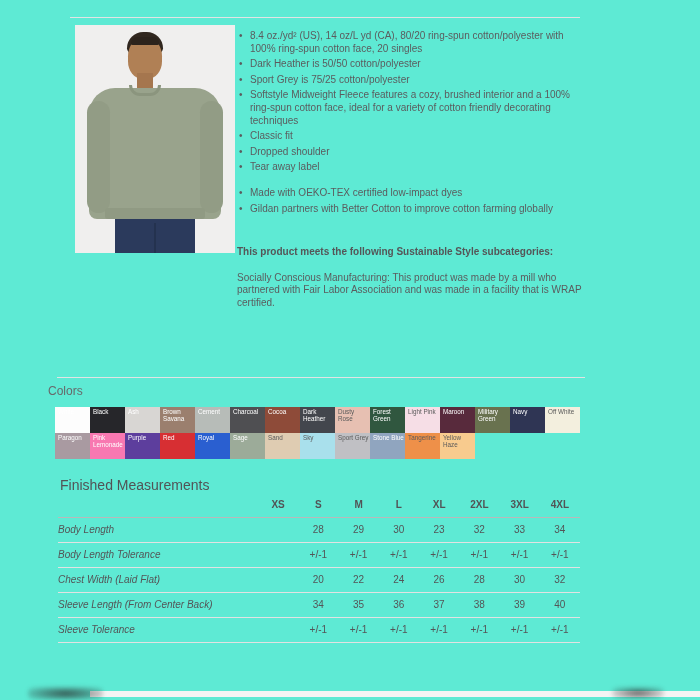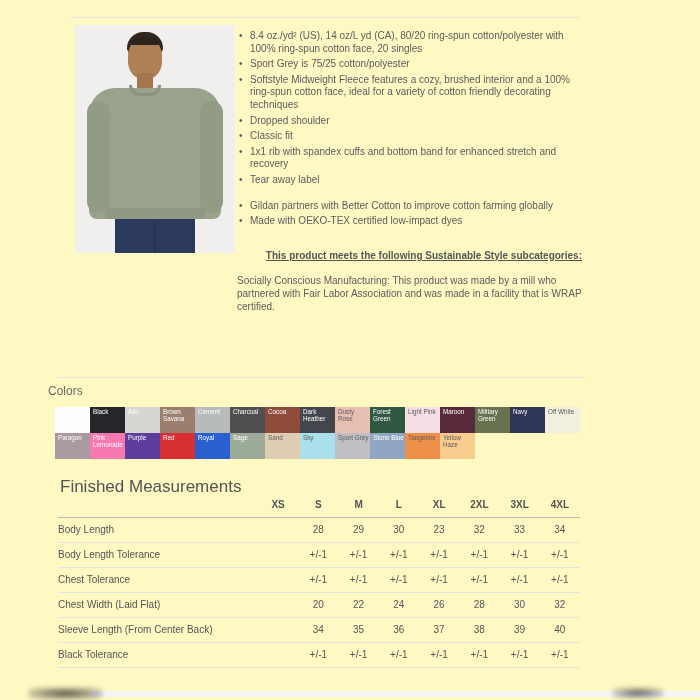--- a/index.html
+++ b/index.html
@@ -1,18 +1,18 @@
 <!DOCTYPE html>
 <html><head>
 <meta charset="utf-8">
 <style>
   * { margin:0; padding:0; box-sizing:border-box; }
   html,body { width:700px; height:700px; background:#ffffff; overflow:hidden;
               font-family:"Liberation Sans","DejaVu Sans",sans-serif; }
-  .page { position:relative; width:700px; height:700px; background:#fef9c3; }
+  .page { position:relative; width:700px; height:700px; background:#5eead4; }
 
   .top-rule { position:absolute; left:70px; top:17px; width:510px; height:1px; background:#e3e3e3; }
 
   
   .photo { position:absolute; left:75px; top:25px; width:160px; height:228px;
            background:#f0efee; overflow:hidden; }
   .photo * { position:absolute; }
   .m-hair  { left:52px; top:7px;  width:36px; height:22px; background:#31271f; border-radius:17px 17px 6px 6px; }
   .m-head  { left:53px; top:12px; width:34px; height:42px; background:#b08055; border-radius:46% 46% 42% 42%; }
   .m-brow  { left:56px; top:12px; width:28px; height:8px;  background:#2c231c; border-radius:12px 12px 3px 3px; }
@@ -25,40 +25,40 @@
   .m-band  { left:30px; top:183px; width:100px; height:11px; background:#909a83; border-radius:3px; }
   .m-jeans { left:40px; top:194px; width:80px; height:34px; background:#2b3a5c; }
   .m-seam  { left:79px; top:198px; width:2px; height:30px; background:#24324f; }
 
   
   .details { position:absolute; left:237px; top:30px; width:345px; color:#5b5c5e; font-size:10px; line-height:12.6px; }
   .details ul { list-style:none; }
   .details li { position:relative; padding-left:13px; margin-bottom:3px; }
   .details li::before { content:"•"; position:absolute; left:2px; top:0; color:#5b5c5e; }
   .gap-list { margin-top:13px; }
-  .sus-heading { margin-top:22px; font-weight:bold; text-decoration:underline; color:#555658;text-align:right; }
+  .sus-heading { margin-top:31px; font-weight:bold; color:#555658; }
   .details p { margin-top:13px; }
 
   
   .rule2 { position:absolute; left:57px; top:377px; width:528px; height:1px; background:#e3e3e3; }
   .colors-title { position:absolute; left:48px; top:384px; font-size:12px; color:#68696b; }
   .swatch-grid { position:absolute; left:55px; top:407px; width:540px; }
   .swatch-row { display:flex; height:26px; }
   .swatch { width:35px; height:26px; flex:0 0 35px; font-size:6.3px; line-height:6.8px;
             padding:2px 1px 0 3px; overflow:hidden; cursor:pointer; }
 
   
-  .meas-title { position:absolute; left:60px; top:477px; font-size:17px; color:#525356; }
+  .meas-title { position:absolute; left:60px; top:477px; font-size:14px; color:#525356; }
   table.meas { position:absolute; left:58px; top:492px; width:522px; border-collapse:collapse; table-layout:fixed;
                font-size:10px; color:#545557; }
   table.meas th, table.meas td { font-weight:normal; height:25px; vertical-align:middle; text-align:center; padding:0; }
   table.meas thead th { font-weight:bold; border-bottom:1px solid #b9b9b9; color:#525356; }
   table.meas tbody td { border-bottom:1px solid #e2e2e2; }
   table.meas .lbl-col { width:200px; text-align:left; }
-  table.meas td.row-label { text-align:left; }
+  table.meas td.row-label { text-align:left;font-style:italic; }
 
   
   .shadow-strip { position:absolute; left:90px; top:691px; width:610px; height:6px; background:#f4f4f4; }
   .shadow-l { position:absolute; left:28px; top:687px; width:75px; height:13px; border-radius:6px;
               background:radial-gradient(ellipse at center, rgba(40,40,40,.75) 0%, rgba(40,40,40,.25) 65%, rgba(40,40,40,0) 100%);
               filter:blur(2px); }
   .shadow-r { position:absolute; left:612px; top:687px; width:52px; height:12px; border-radius:6px;
               background:radial-gradient(ellipse at center, rgba(40,40,40,.7) 0%, rgba(40,40,40,.2) 65%, rgba(40,40,40,0) 100%);
               filter:blur(2px); }
 </style>
@@ -80,31 +80,31 @@
     <div class="m-collar"></div>
     <div class="m-band"></div>
     <div class="m-jeans"></div>
     <div class="m-seam"></div>
   </div>
 
   <div class="details">
     <ul>
 
     <li>8.4 oz./yd² (US), 14 oz/L yd (CA), 80/20 ring-spun cotton/polyester with 100% ring-spun cotton face, 20 singles</li>
+        <li>Dark Heather is 50/50 cotton/polyester</li>
         <li>Sport Grey is 75/25 cotton/polyester</li>
         <li>Softstyle Midweight Fleece features a cozy, brushed interior and a 100% ring-spun cotton face, ideal for a variety of cotton friendly decorating techniques</li>
+        <li>Classic fit</li>
         <li>Dropped shoulder</li>
-        <li>Classic fit</li>
-        <li>1x1 rib with spandex cuffs and bottom band for enhanced stretch and recovery</li>
         <li>Tear away label</li>
       </ul>
     <ul class="gap-list">
 
-    <li>Gildan partners with Better Cotton to improve cotton farming globally</li>
-        <li>Made with OEKO-TEX certified low-impact dyes</li>
+    <li>Made with OEKO-TEX certified low-impact dyes</li>
+        <li>Gildan partners with Better Cotton to improve cotton farming globally</li>
       </ul>
     <div class="sus-heading">This product meets the following Sustainable Style subcategories:</div>
     <p>Socially Conscious Manufacturing: This product was made by a mill who partnered with Fair Labor Association and was made in a facility that is WRAP certified.</p>
   </div>
 
   <div class="rule2"></div>
   <div class="colors-title">Colors</div>
   <div class="swatch-grid">
     <div class="swatch-row">
 
@@ -255,31 +255,20 @@
           <td></td>
           <td>+/-1</td>
           <td>+/-1</td>
           <td>+/-1</td>
           <td>+/-1</td>
           <td>+/-1</td>
           <td>+/-1</td>
           <td>+/-1</td>
         </tr>
 
-        <tr>
-          <td class="row-label">Chest Tolerance</td>
-          <td></td>
-          <td>+/-1</td>
-          <td>+/-1</td>
-          <td>+/-1</td>
-          <td>+/-1</td>
-          <td>+/-1</td>
-          <td>+/-1</td>
-          <td>+/-1</td>
-        </tr>
 
         <tr>
           <td class="row-label">Chest Width (Laid Flat)</td>
           <td></td>
           <td>20</td>
           <td>22</td>
           <td>24</td>
           <td>26</td>
           <td>28</td>
           <td>30</td>
@@ -292,21 +281,21 @@
           <td>34</td>
           <td>35</td>
           <td>36</td>
           <td>37</td>
           <td>38</td>
           <td>39</td>
           <td>40</td>
         </tr>
 
         <tr>
-          <td class="row-label">Black Tolerance</td>
+          <td class="row-label">Sleeve Tolerance</td>
           <td></td>
           <td>+/-1</td>
           <td>+/-1</td>
           <td>+/-1</td>
           <td>+/-1</td>
           <td>+/-1</td>
           <td>+/-1</td>
           <td>+/-1</td>
         </tr>
       </tbody>

